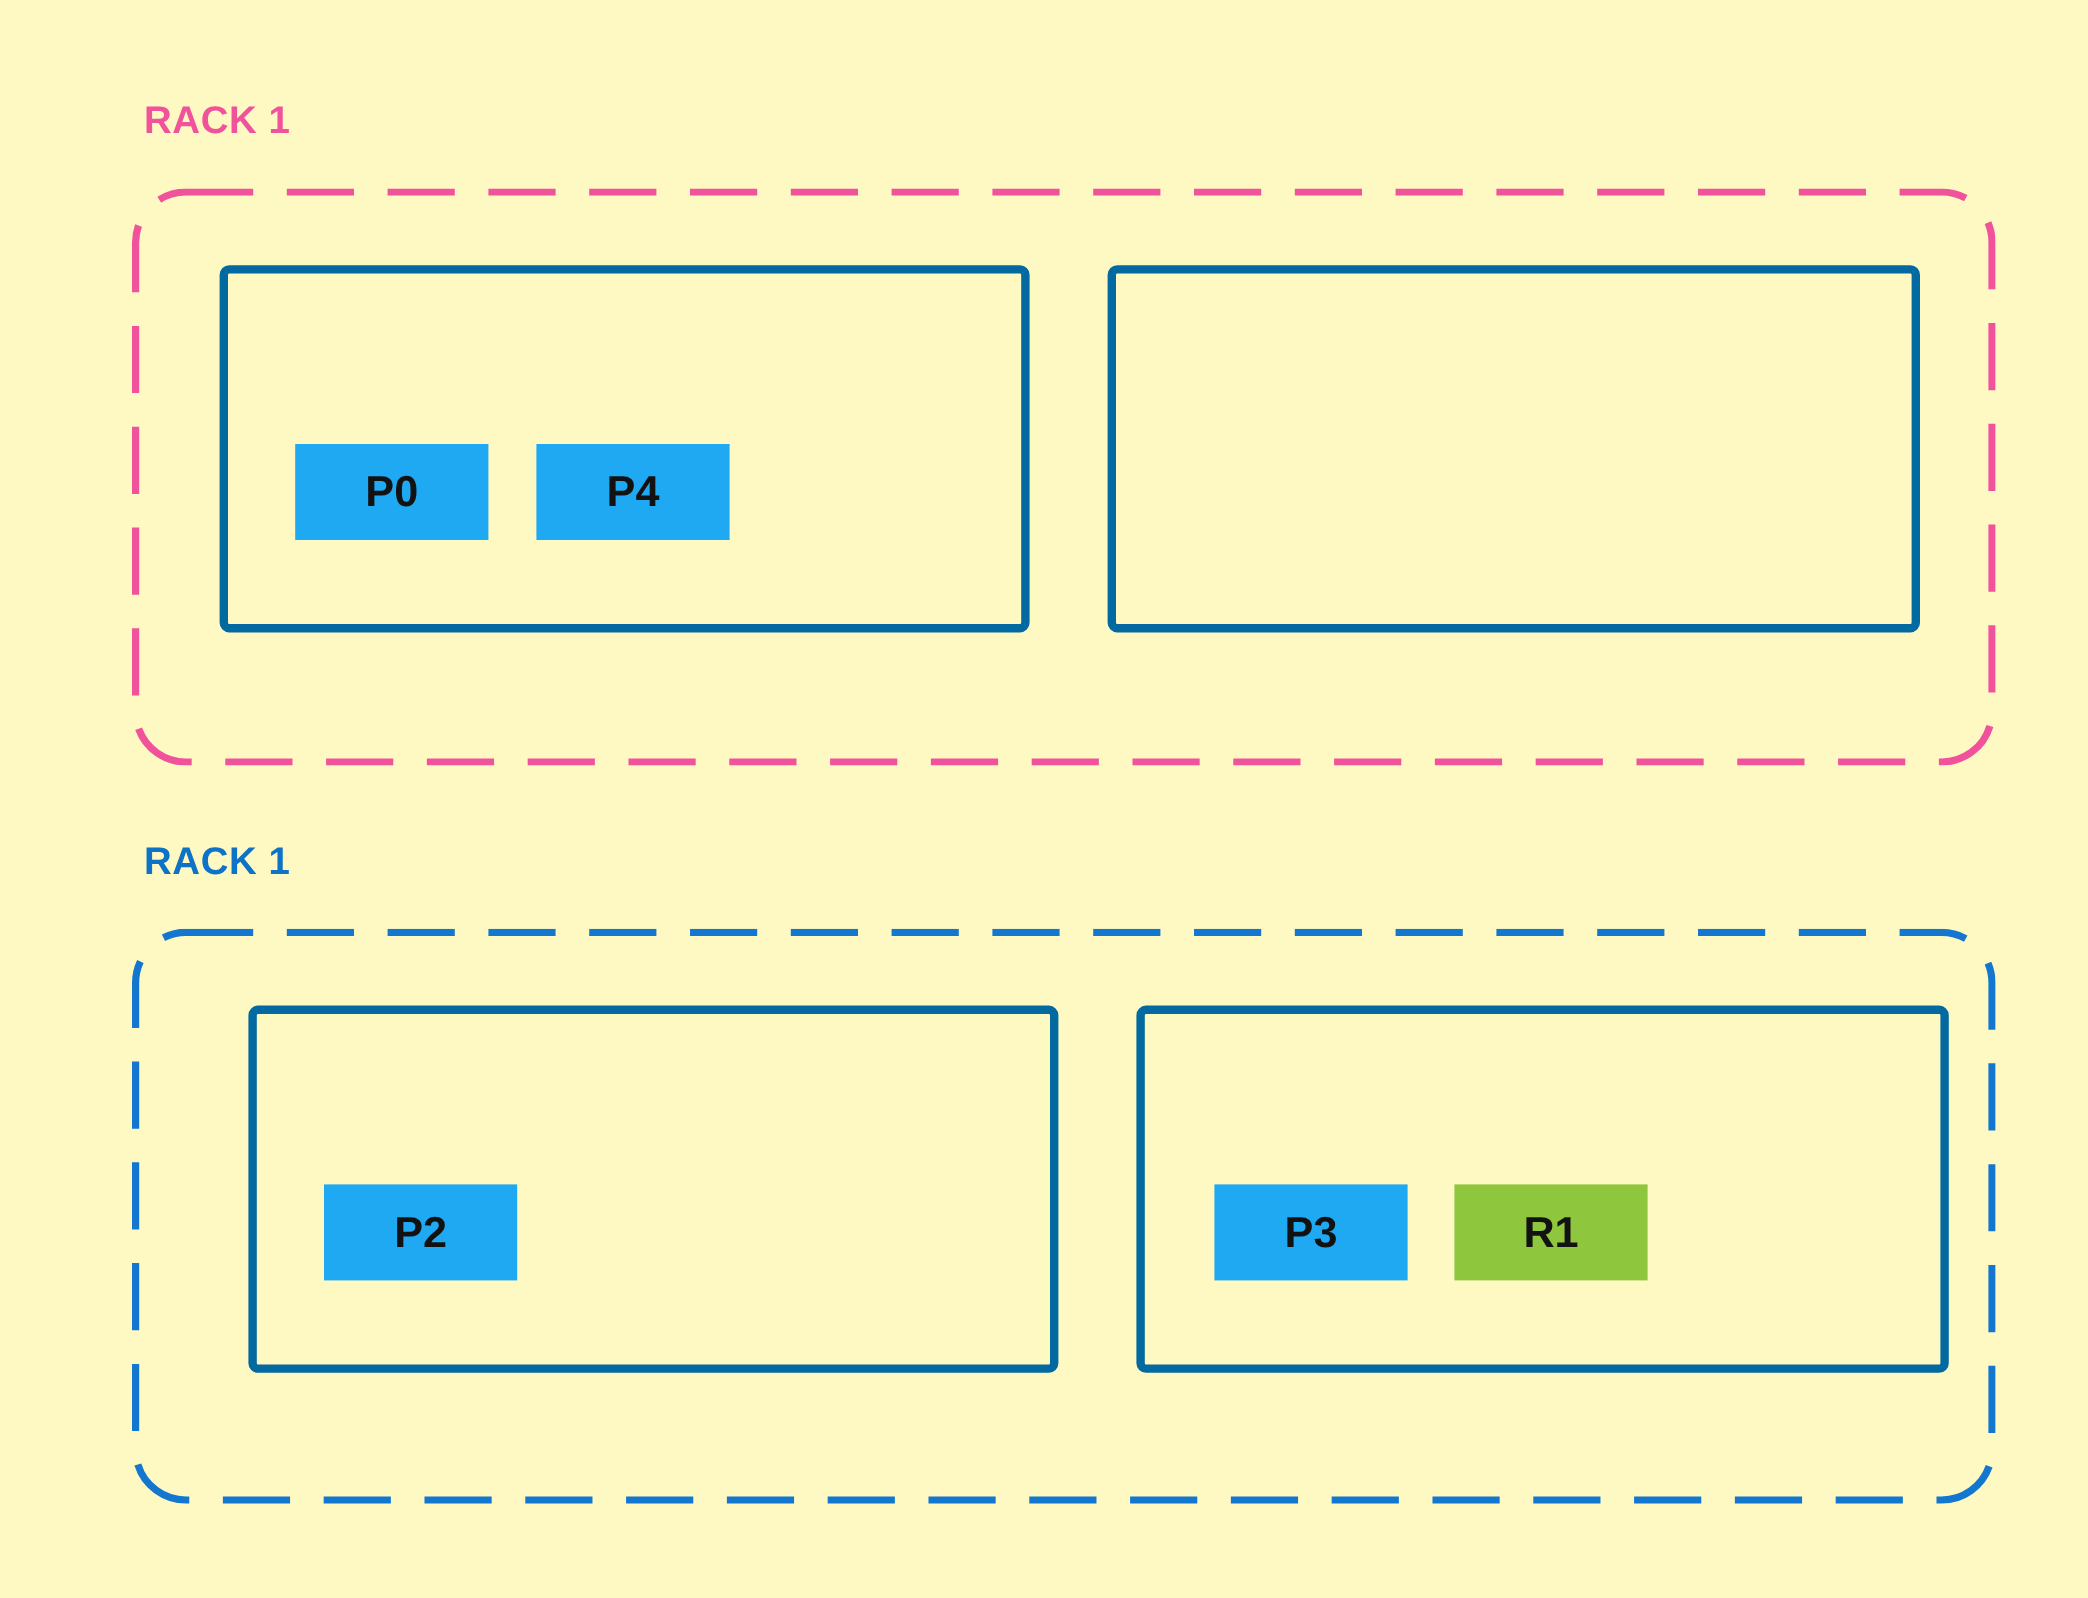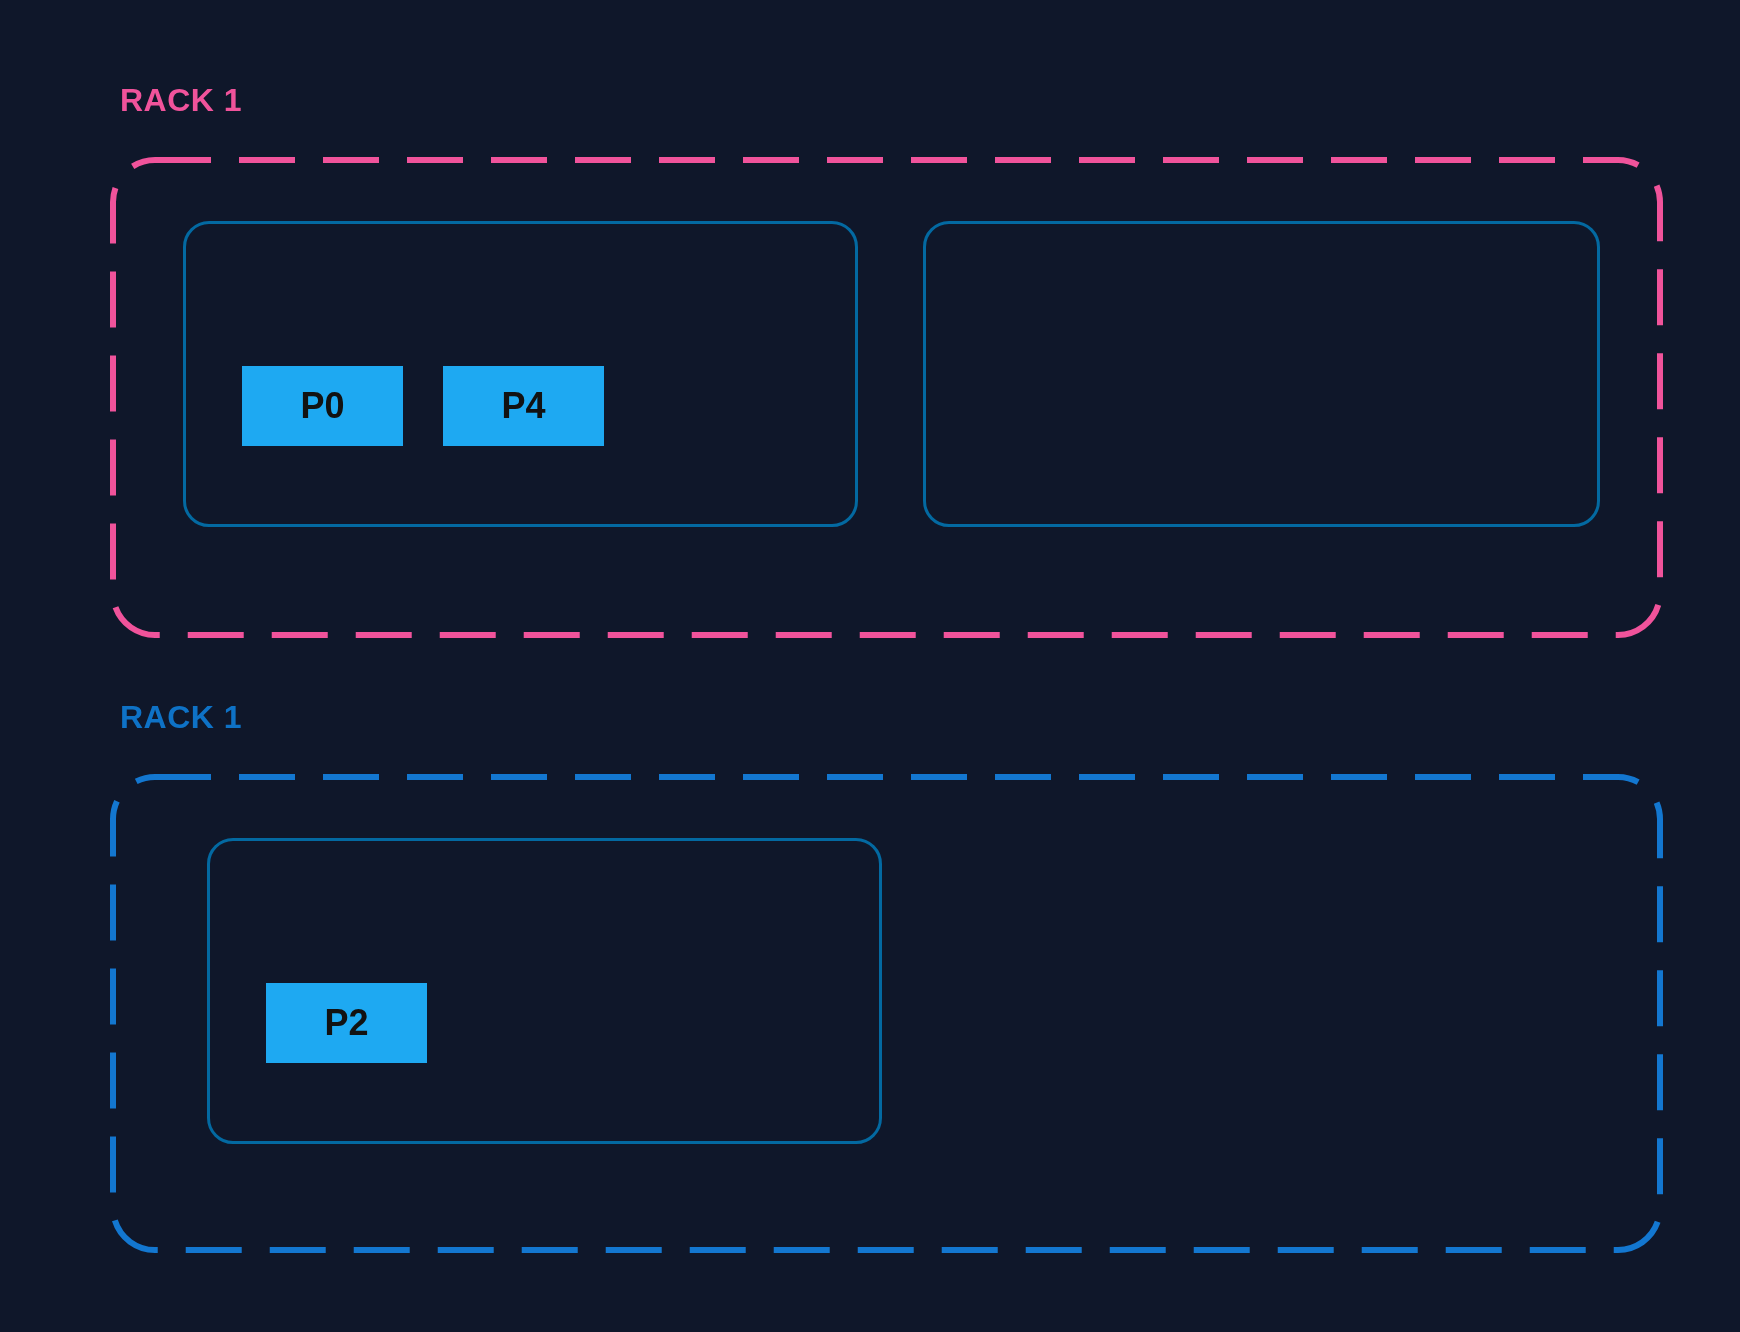--- a/index.html
+++ b/index.html
@@ -5,21 +5,21 @@
   * { margin: 0; padding: 0; box-sizing: border-box; }
   html, body {
     width: 1740px; height: 1332px;
     background: #000000;
     font-family: "Liberation Sans", sans-serif;
     overflow: hidden;
   }
   .stage {
     position: relative;
     width: 1740px; height: 1332px;
-    background: #0f172a;
+    background: #fef9c3;
     padding-left: 12px;
   }
   .rack-label {
     position: absolute;
     font-size: 32px;
     font-weight: 700;
     letter-spacing: 0.5px;
     line-height: 1;
   }
   .rack-label.rack1 { color: #F0539B; left: 120px; top: 84px; }
@@ -27,22 +27,22 @@
   .rack-outline {
     position: absolute;
     left: 110px;
     width: 1553px; height: 481px;
   }
   .rack-outline.rack1 { top: 157px; }
   .rack-outline.rack2 { top: 774px; }
   .node {
     position: absolute;
     height: 306px;
-    border: 3px solid #0369a1;
-    border-radius: 26px;
+    border: 7px solid #0369a1;
+    border-radius: 8px;
     background: transparent;
   }
   .node.left  { left: 183px; width: 675px; }
   .node.right { left: 923px; width: 677px; }
   .node.row1  { top: 221px; }
   .node.row2  { top: 838px; margin-left: 24px; }
   .slot {
     position: absolute;
     top: 142px;
     width: 161px; height: 80px;
@@ -83,14 +83,18 @@
   <div class="rack-label rack2">RACK 1</div>
 
   <svg class="rack-outline rack2" viewBox="0 0 1553 481" width="1553" height="481" aria-hidden="true">
     <rect x="3" y="3" width="1547" height="473" rx="42" ry="42" fill="none" stroke="#1377D0" stroke-width="6" stroke-dasharray="56 28"></rect>
   </svg>
 
   <div class="node left row2">
     <div class="slot primary pos0">P2</div>
   </div>
 
+  <div class="node right row2">
+    <div class="slot primary pos0">P3</div>
+    <div class="slot replica pos1">R1</div>
+  </div>
 
 </div>
 
 </body></html>

